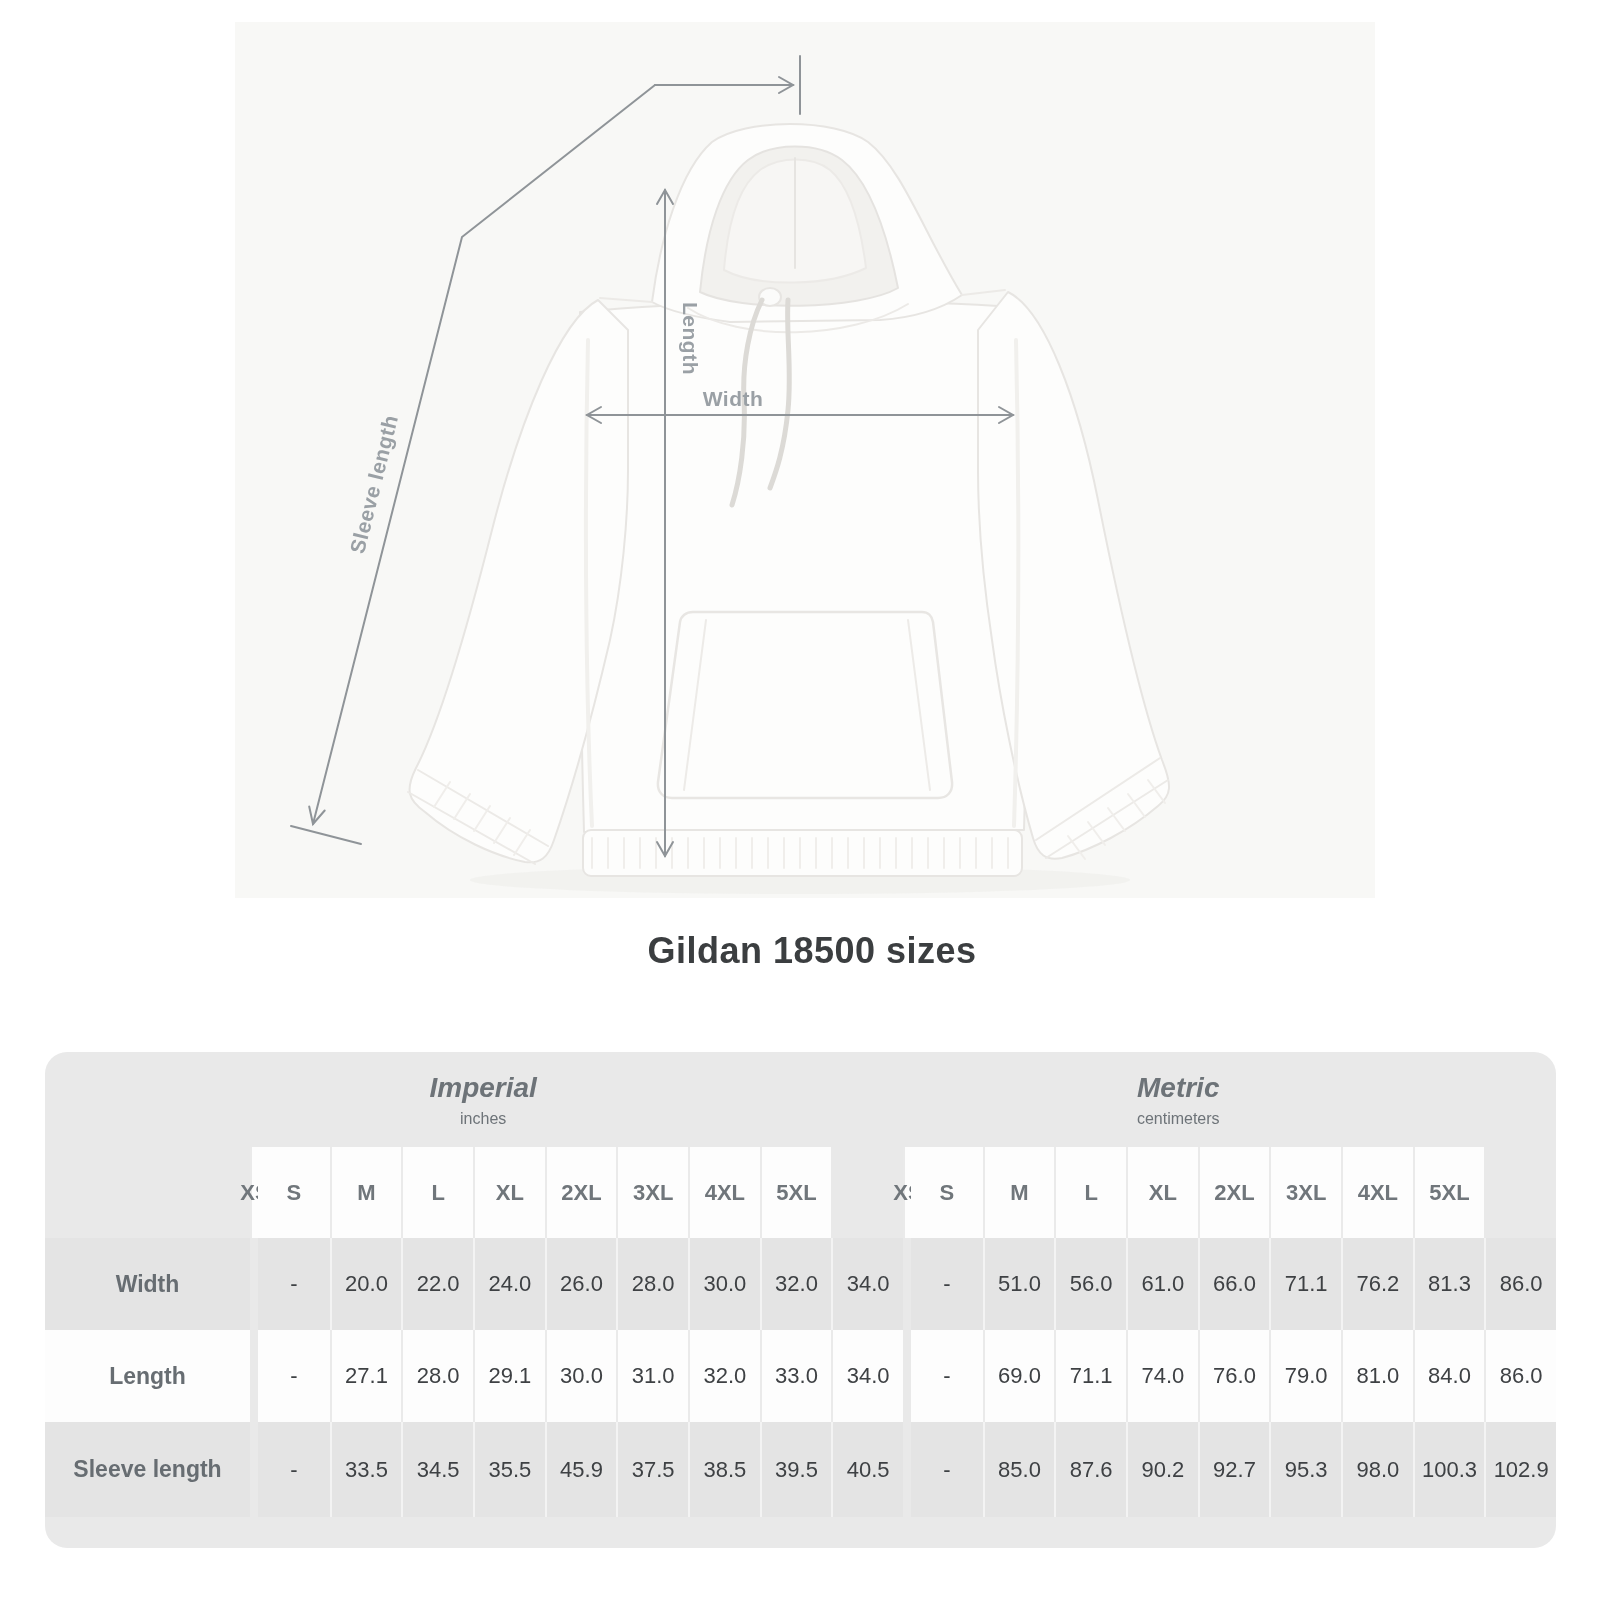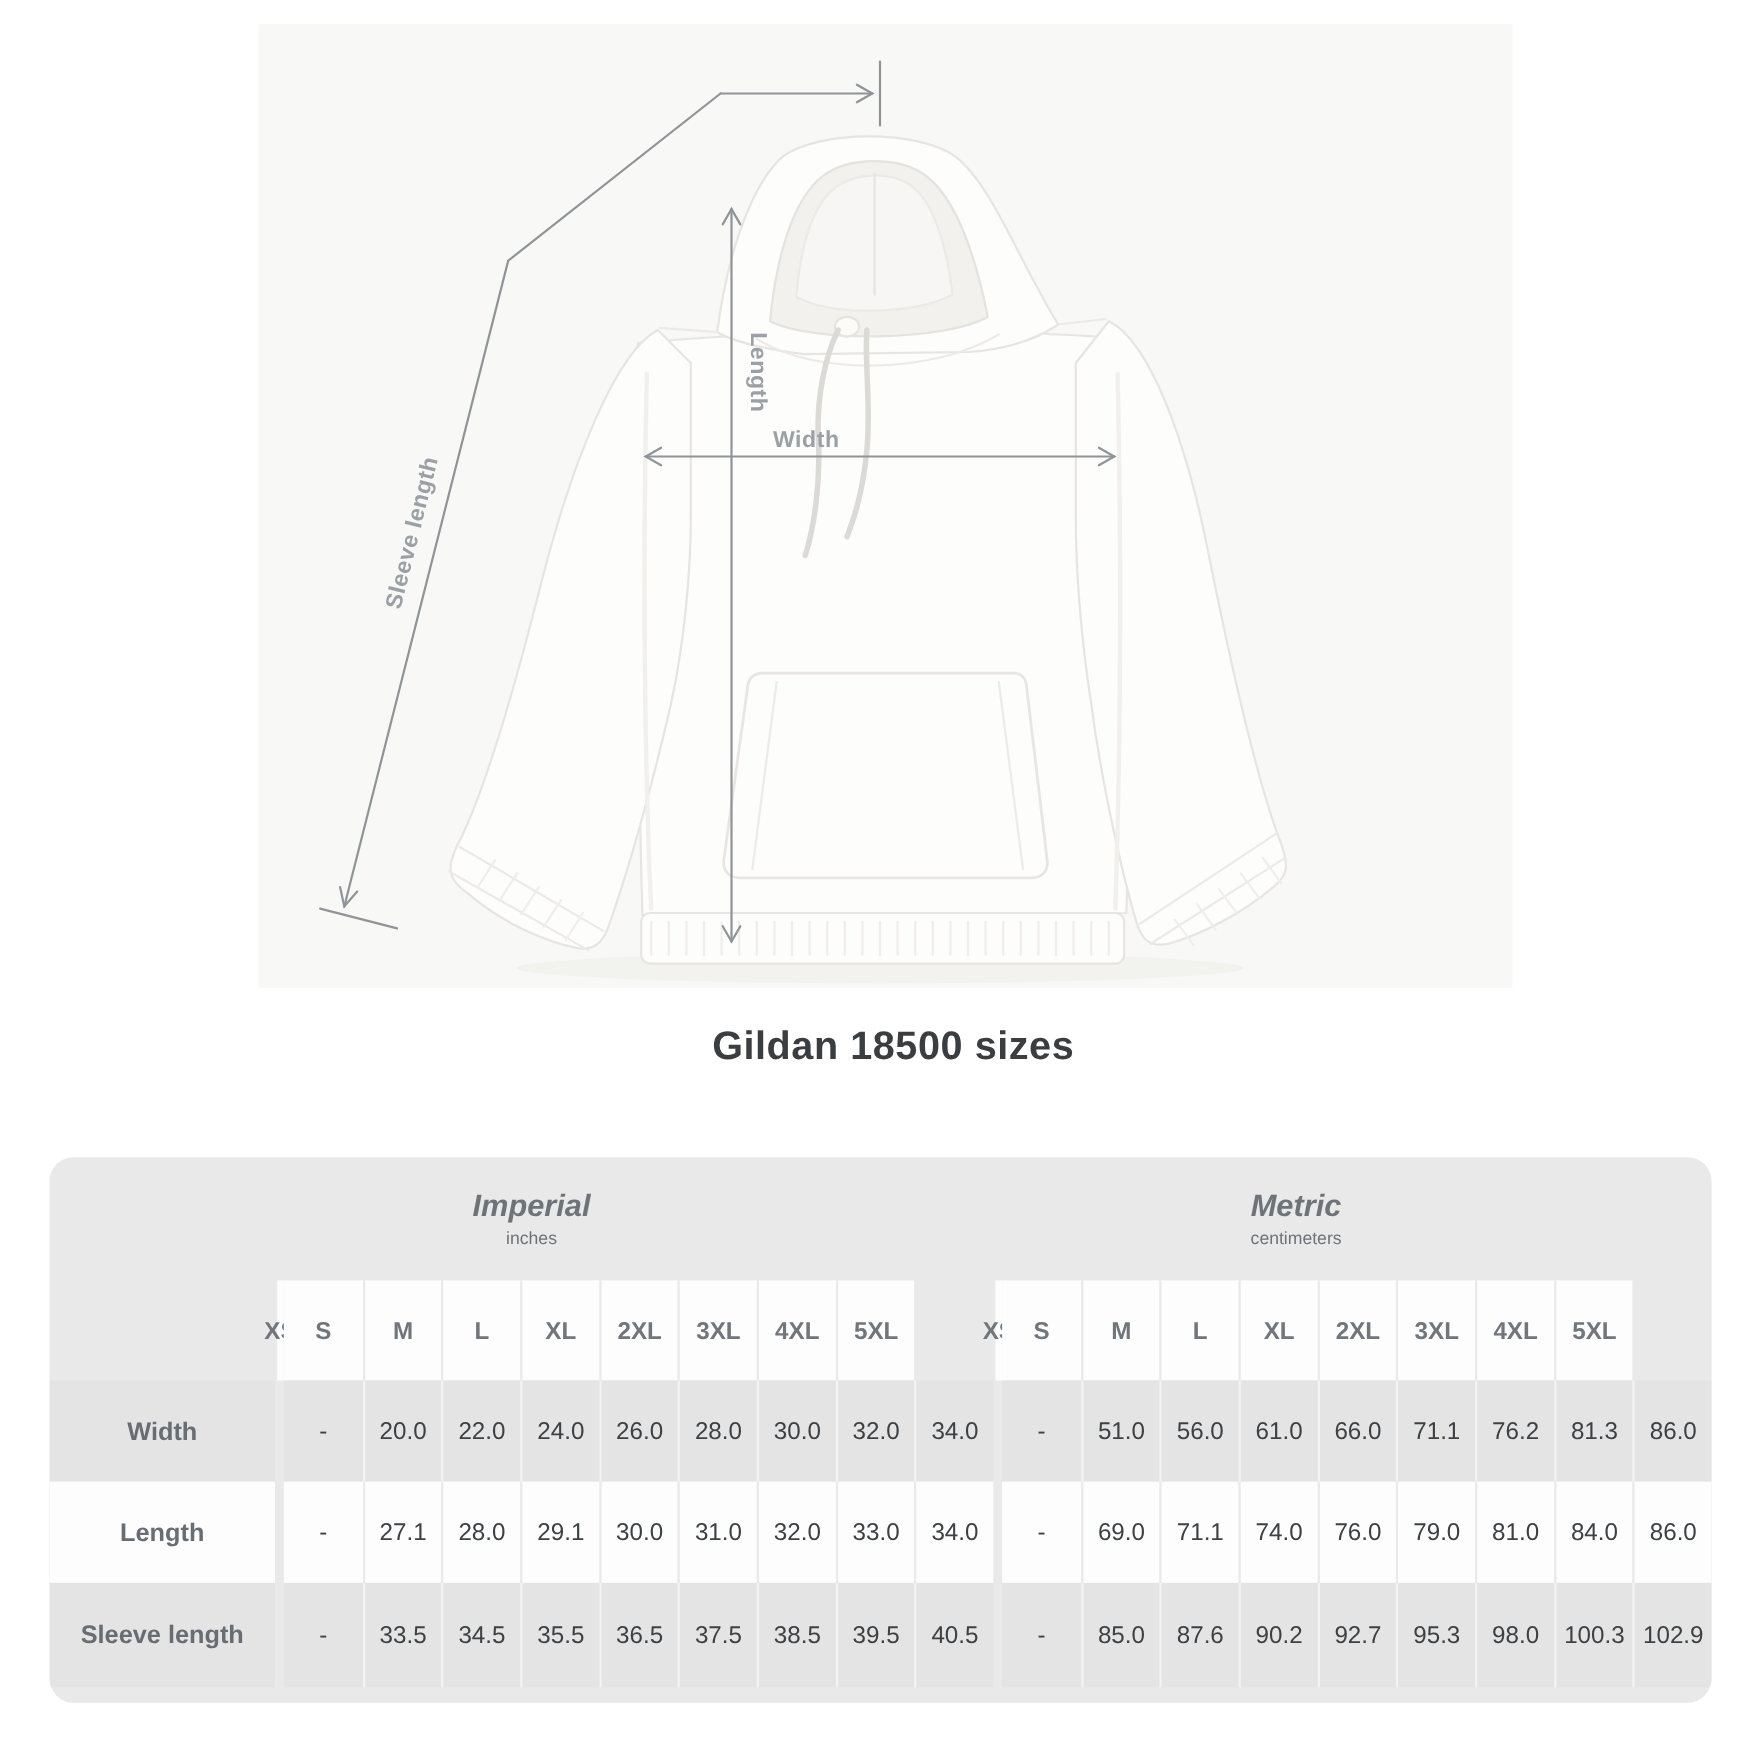--- a/index.html
+++ b/index.html
@@ -8,21 +8,21 @@
   .diagram{position:absolute;left:0;top:0;width:1600px;height:910px;}
   .diagram svg{display:block;}
 
   .title{position:absolute;left:0;top:918px;width:1600px;margin:12px;text-align:center;
          font-size:36px;font-weight:bold;color:#3b3e40;letter-spacing:.5px;}
   .subtitle{position:absolute;left:0;top:970px;width:1600px;margin:0;text-align:center;
          font-style:italic;font-size:21px;color:#54575a;}
 
   .card{position:absolute;left:45px;top:1052px;width:1511px;height:496px;background:#e9e9e9;
         border-radius:22px;overflow:hidden;}
-  .gheader{position:relative;height:112px;}
+  .gheader{position:relative;height:95px;}
   .g{position:absolute;top:0;height:100%;display:flex;flex-direction:column;justify-content:center;
      align-items:center;gap:6px;}
   .g1{left:0;width:58%;}
   .g2{left:58%;width:34%;}
   .gl{font-size:28px;font-weight:bold;font-style:italic;color:#6d7378;}
   .gu{font-size:16px;color:#6d7378;}
 
   .trow{display:grid;grid-template-columns:205px 8px repeat(9,1fr) 8px repeat(9,1fr);}
   .thead{height:91px;}
   .drow{height:92px;}
@@ -195,21 +195,21 @@
       <div class="cell v val">86.0</div>
     </div>
 
     <div class="trow drow last row-gray">
       <div class="cell lbl">Sleeve length</div>
       <div class="cell gap"></div>
       <div class="cell v val">-</div>
       <div class="cell v val">33.5</div>
       <div class="cell v val">34.5</div>
       <div class="cell v val">35.5</div>
-      <div class="cell v val">36.5</div>
+      <div class="cell v val">45.9</div>
       <div class="cell v val">37.5</div>
       <div class="cell v val">38.5</div>
       <div class="cell v val">39.5</div>
       <div class="cell v val">40.5</div>
       <div class="cell gap"></div>
       <div class="cell v val">-</div>
       <div class="cell v val">85.0</div>
       <div class="cell v val">87.6</div>
       <div class="cell v val">90.2</div>
       <div class="cell v val">92.7</div>

